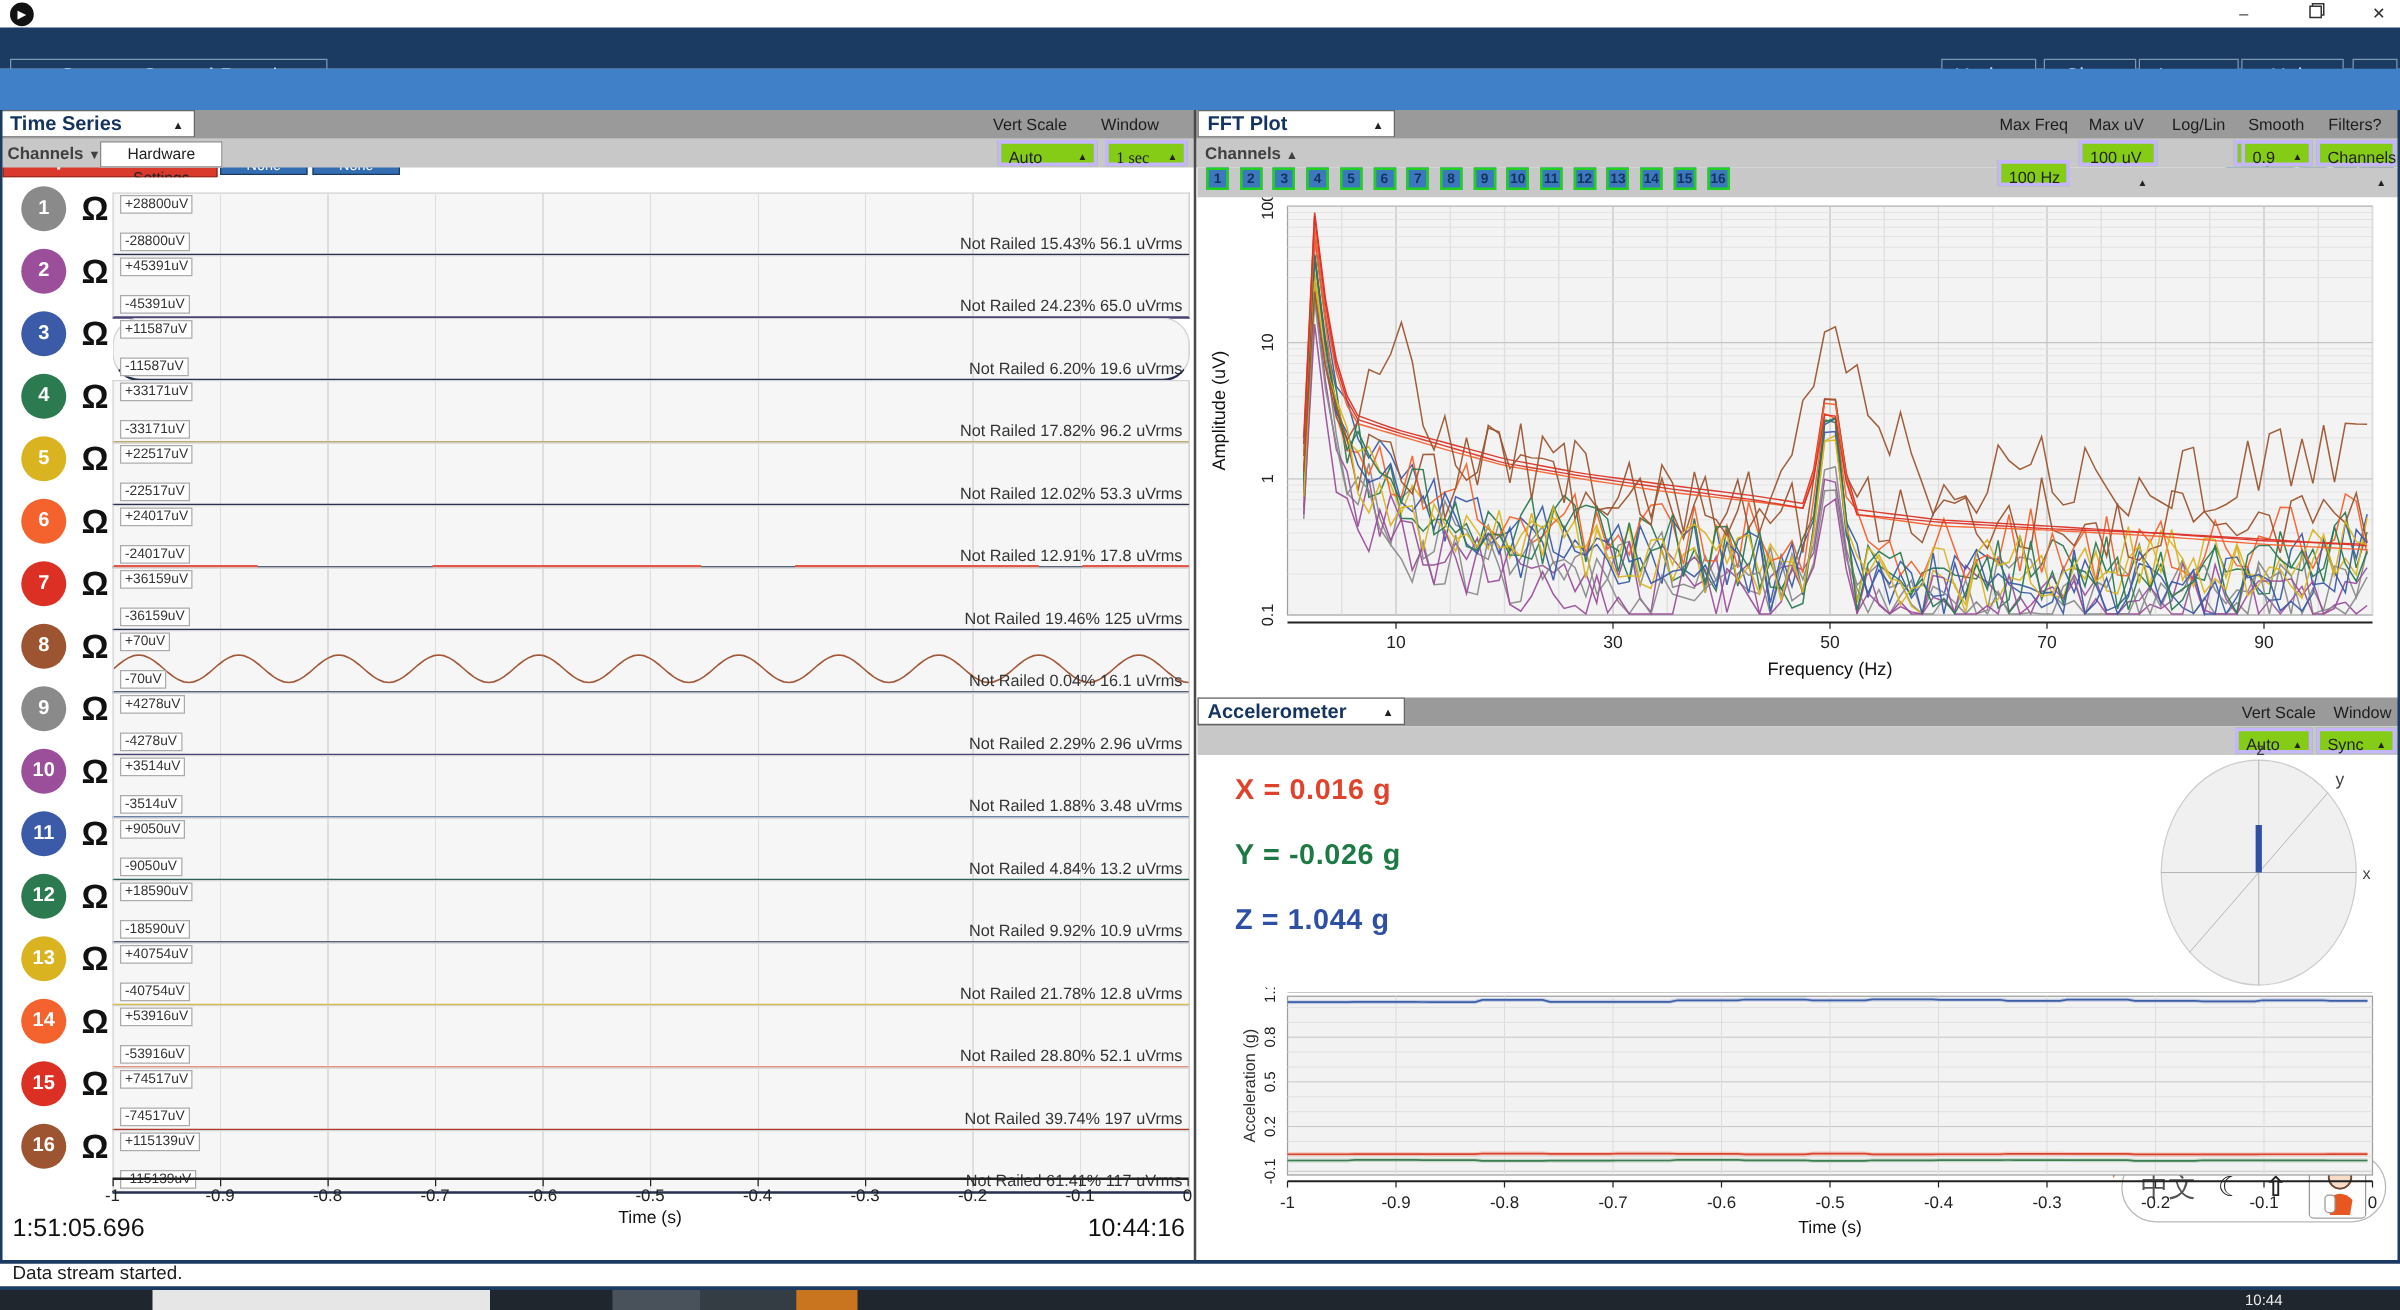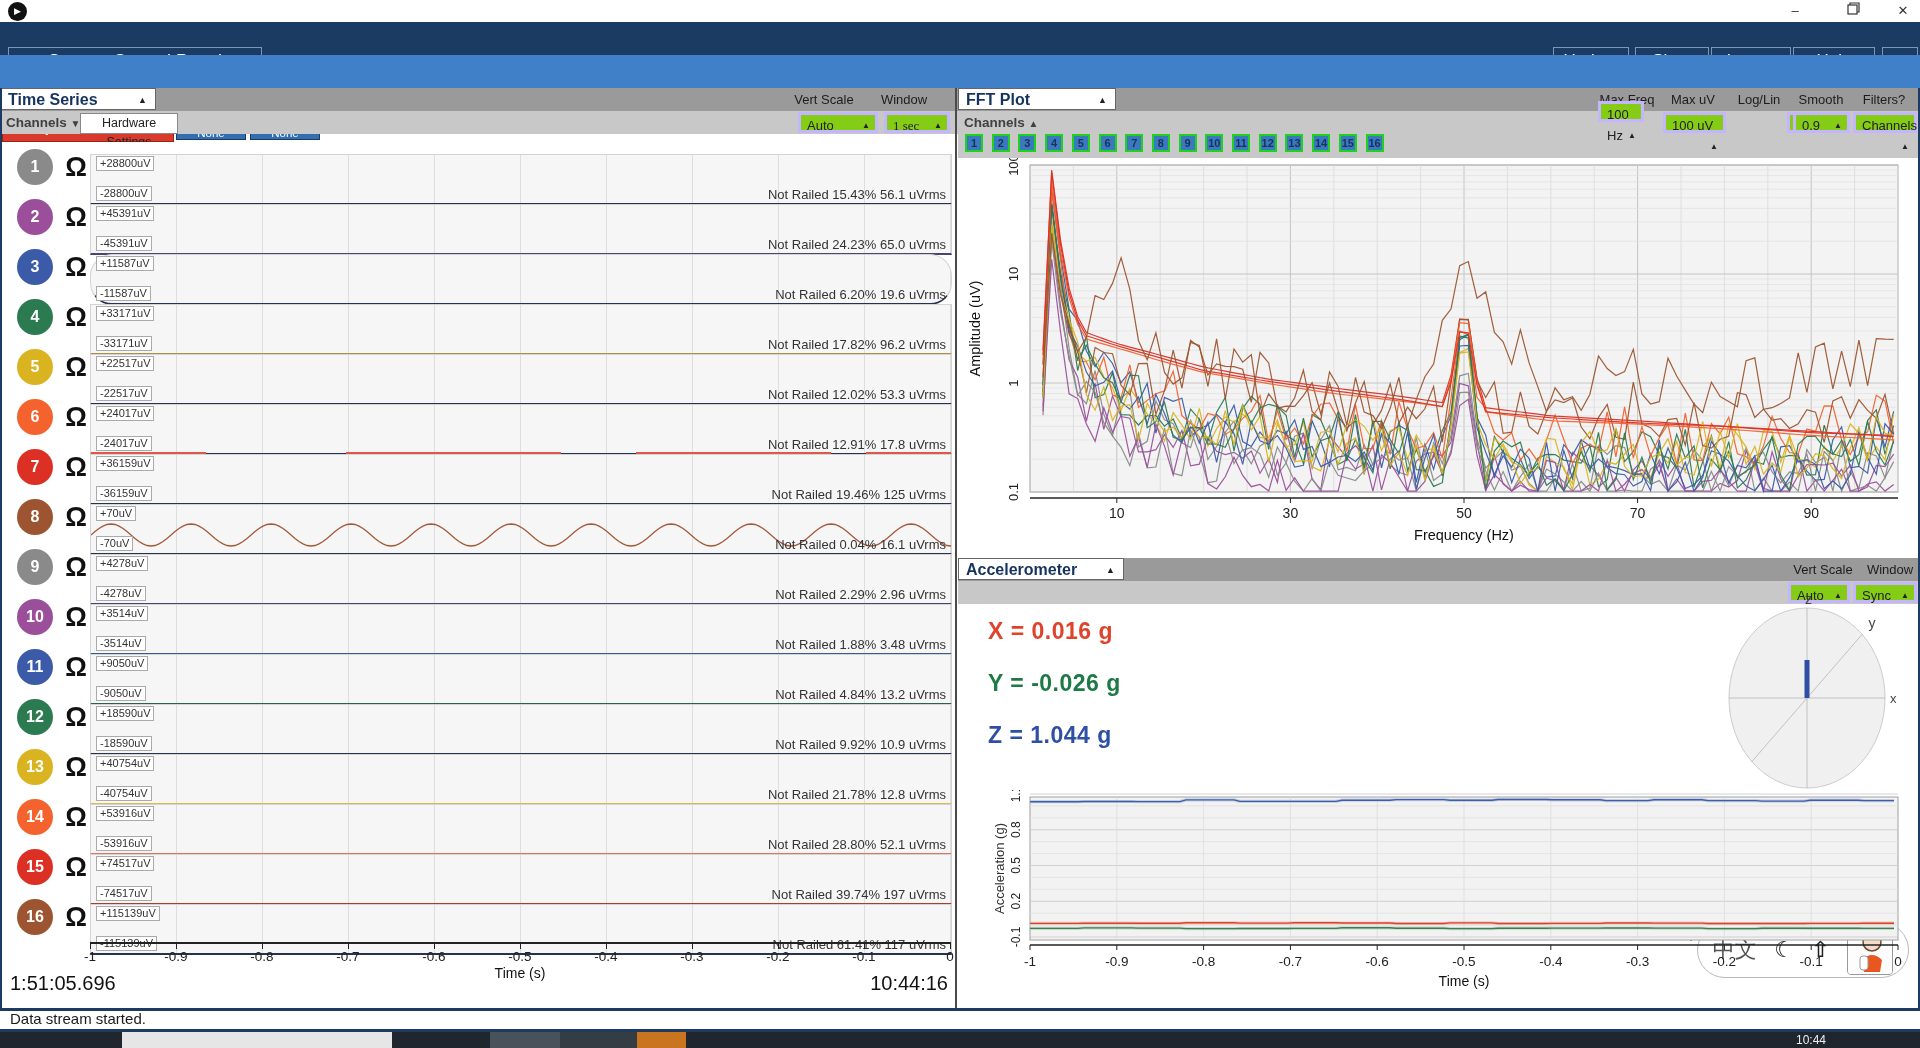--- a/index.html
+++ b/index.html
@@ -149,21 +149,21 @@
   </div>
   <div class="abs chanlabel" style="left:964px;top:111px;">
     <span>Channels</span>
     <span style="font-size:10px;">▲</span>
   </div>
   <div class="abs graylabel" style="left:1596px;top:88px;width:62px;">Max Freq</div>
   <div class="abs graylabel" style="left:1662px;top:88px;width:62px;">Max uV</div>
   <div class="abs graylabel" style="left:1728px;top:88px;width:62px;">Log/Lin</div>
   <div class="abs graylabel" style="left:1792px;top:88px;width:58px;">Smooth</div>
   <div class="abs graylabel" style="left:1852px;top:88px;width:64px;">Filters?</div>
-  <div class="abs drop" style="left:1598px;top:101px;width:46px;"><span>100 Hz</span><span class="tri">▲</span></div>
+  <div class="abs drop" style="left:1598px;top:128px;width:58px;"><span>100 Hz</span><span class="tri">▲</span></div>
   <div class="abs drop" style="left:1663px;top:112px;width:63px;"><span>100 uV</span><span class="tri">▲</span></div>
   <div class="abs drop" style="left:1787px;top:112px;width:61px;"><span>Log</span><span class="tri">▲</span></div>
   <div class="abs drop" style="left:1793px;top:112px;width:57px;"><span>0.9</span><span class="tri">▲</span></div>
   <div class="abs drop" style="left:1853px;top:112px;width:64px;"><span>Channels</span><span class="tri">▲</span></div>
 
   <div class="abs" id="fft-white"></div>
   <div class="abs" id="ts-rows">
       <div class="ts-row" style="top: 0px;">
         <div class="ch-badge" style="background: rgb(138, 138, 138);">1</div>
         <div class="ch-ohm">Ω</div>

